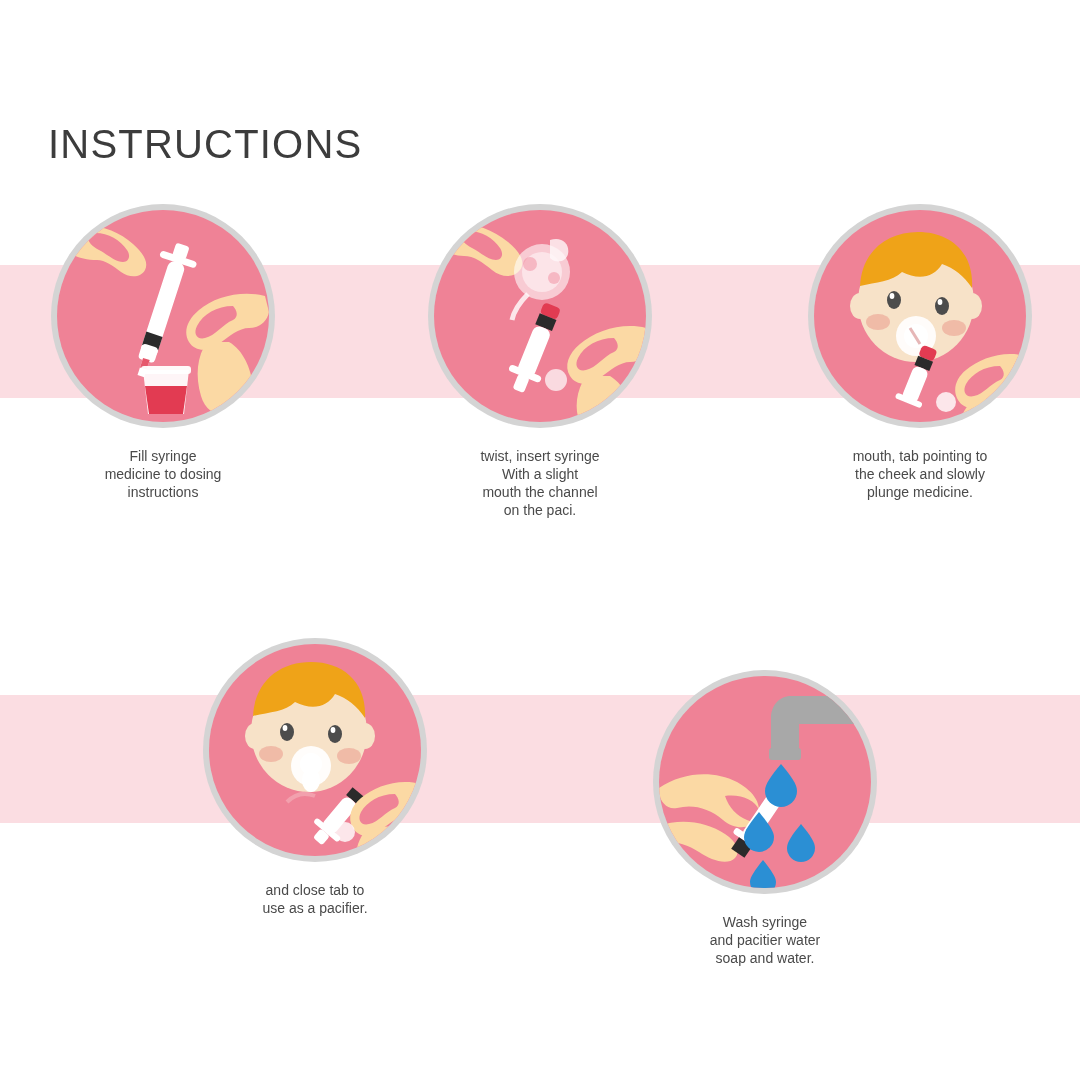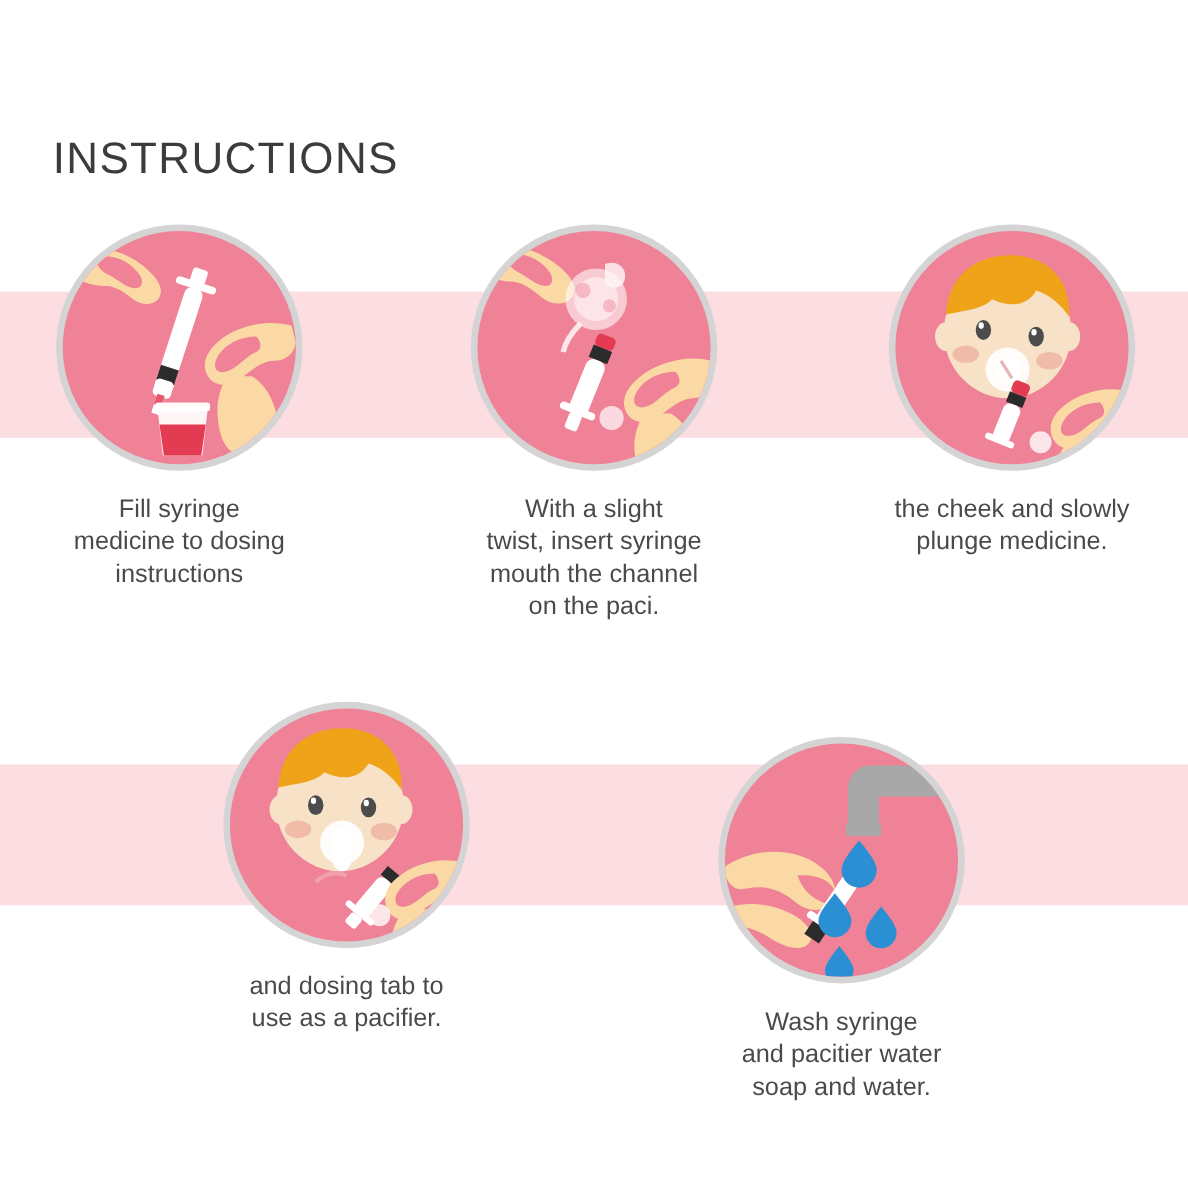--- a/index.html
+++ b/index.html
@@ -60,21 +60,21 @@
     background: #ef8296;
     box-shadow: 0 0 0 6px #d4d4d4;
     overflow: hidden;
     flex: none;
   }
   .scene { position: absolute; inset: 0; }
 
   .caption {
     margin-top: 26px;
     text-align: center;
-    font-size: 23px;
+    font-size: 14px;
     line-height: 1.28;
     color: #4a4a4a;
     font-weight: 400;
     width: 300px;
   }
 </style>
 </head>
 <body>
 
 <div id="page">
@@ -143,22 +143,22 @@
           <rect x="95" y="170" width="12" height="16" rx="3" fill="#ffffff"></rect>
         </g>
 
         <path d="M212 118 C190 112 162 120 146 134 C134 144 130 156 136 166 C142 176 156 176 166 168 C176 160 186 152 196 152 C206 152 212 146 212 136 Z" fill="#fbd9a4"></path>
         <path d="M180 128 C164 128 150 136 144 148 C140 156 144 162 152 160 C162 158 170 146 180 142 C186 139 184 132 180 128 Z" fill="#ef8296"></path>
         <path d="M152 166 C142 180 140 200 146 212 L196 212 C200 196 192 176 176 166 Z" fill="#fbd9a4"></path>
         <circle cx="122" cy="170" r="11" fill="#ffffff" opacity="0.7"></circle>
       </svg>
     </div>
     <div class="caption">
+      <div>twist, insert syringe</div>
       <div>With a slight</div>
-      <div>twist, insert syringe</div>
       <div>mouth the channel</div>
       <div>on the paci.</div>
     </div>
   </div>
 
   <div class="step s3">
     <div class="circle">
       <svg class="scene" viewBox="0 0 212 212">
 
         <ellipse cx="46" cy="96" rx="10" ry="13" fill="#f7e2c8"></ellipse>
@@ -189,20 +189,21 @@
           <rect x="90" y="190" width="28" height="6" rx="3" fill="#ffffff"></rect>
         </g>
 
         <path d="M212 146 C190 140 166 148 152 160 C142 168 138 180 144 190 C150 200 162 200 172 192 C182 184 190 178 200 178 C208 178 212 172 212 164 Z" fill="#fbd9a4"></path>
         <path d="M186 156 C170 156 158 164 152 174 C148 182 152 188 160 186 C170 184 176 174 186 170 C192 167 190 160 186 156 Z" fill="#ef8296"></path>
         <path d="M158 190 C150 200 146 208 146 212 L206 212 C208 202 200 192 186 188 Z" fill="#fbd9a4"></path>
         <circle cx="132" cy="192" r="10" fill="#ffffff" opacity="0.8"></circle>
       </svg>
     </div>
     <div class="caption">
+      <div>mouth, tab pointing to</div>
       <div>the cheek and slowly</div>
       <div>plunge medicine.</div>
     </div>
   </div>
 
   <div class="step s4">
     <div class="circle">
       <svg class="scene" viewBox="0 0 212 212">
         <ellipse cx="46" cy="92" rx="10" ry="13" fill="#f7e2c8"></ellipse>
         <ellipse cx="156" cy="92" rx="10" ry="13" fill="#f7e2c8"></ellipse>
@@ -229,21 +230,21 @@
           <rect x="122" y="194" width="12" height="12" rx="3" fill="#ffffff"></rect>
         </g>
 
         <path d="M212 140 C190 134 166 142 152 154 C142 162 138 174 144 184 C150 194 162 194 172 186 C182 178 190 172 200 172 C208 172 212 166 212 158 Z" fill="#fbd9a4"></path>
         <path d="M186 150 C170 150 158 158 152 168 C148 176 152 182 160 180 C170 178 176 168 186 164 C192 161 190 154 186 150 Z" fill="#ef8296"></path>
         <path d="M158 184 C150 194 146 206 148 212 L208 212 C210 200 200 188 186 182 Z" fill="#fbd9a4"></path>
         <circle cx="136" cy="188" r="10" fill="#ffffff" opacity="0.8"></circle>
       </svg>
     </div>
     <div class="caption">
-      <div>and dosing tab to</div>
+      <div>and close tab to</div>
       <div>use as a pacifier.</div>
     </div>
   </div>
 
   <div class="step s5">
     <div class="circle">
       <svg class="scene" viewBox="0 0 212 212">
 
         <g>
           <path d="M212 20 H132 C120 20 112 30 112 42 V78 h28 V48 h72 Z" fill="#a8a8a8"></path>

